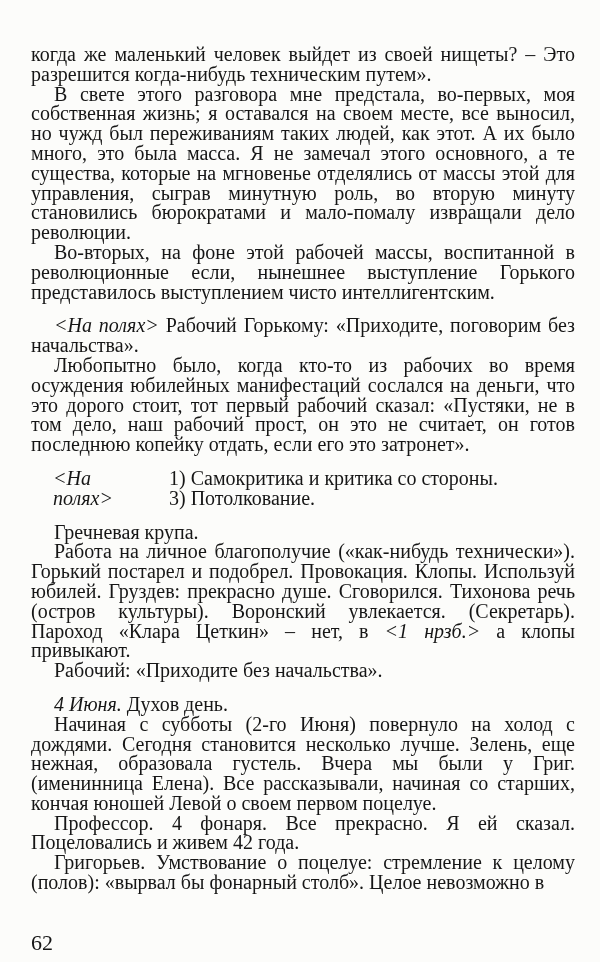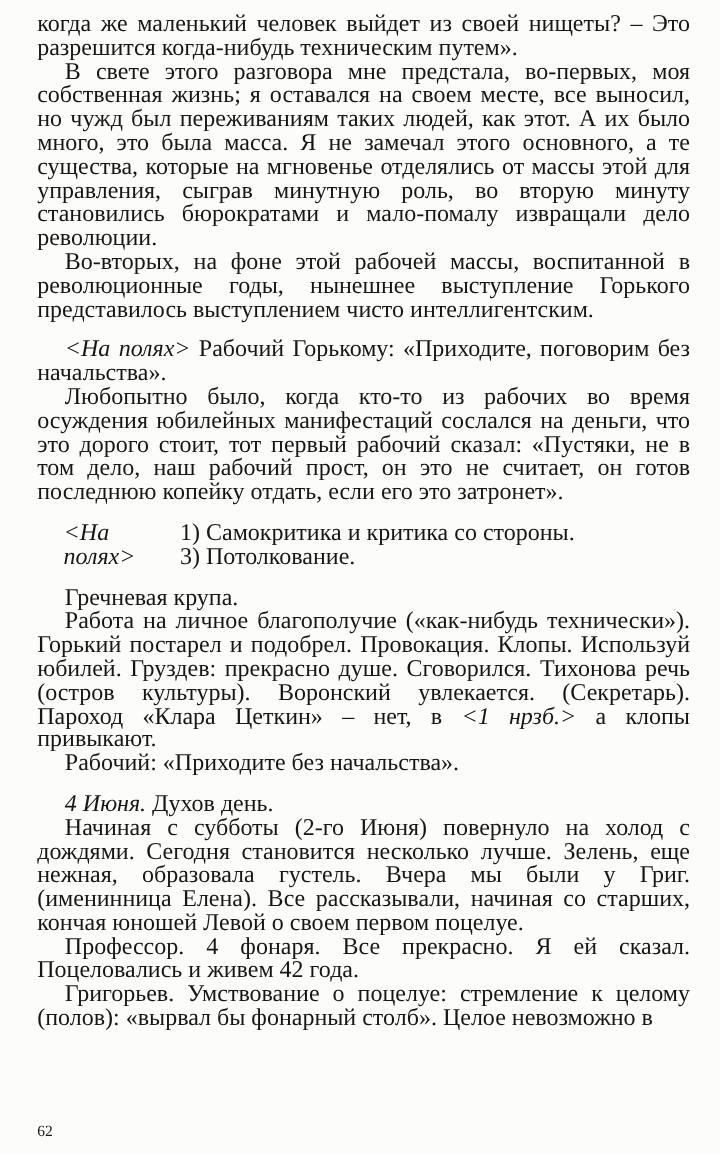--- a/index.html
+++ b/index.html
@@ -5,21 +5,21 @@
   html, body {
     margin: 0;
     padding: 0;
     background: #fcfcfa;
   }
   .page {
     position: relative;
     width: 600px;
     height: 962px;
     box-sizing: border-box;
-    padding: 11px 25px 0 31px;
+    padding: 45px 25px 0 31px;
     overflow: hidden;
     background: #fcfcfa;
     color: #161616;
     font-family: "Liberation Serif", "DejaVu Serif", serif;
     font-size: 20px;
     line-height: 19.8px;
     text-align: justify;
     -webkit-hyphens: auto;
     hyphens: auto;
   }
@@ -31,40 +31,40 @@
   .note-list {
     display: flex;
     margin-top: 14px;
     text-align: left;
   }
   .note-label {
     flex: none;
     width: 97px;
     margin-left: 22px;
   }
-  .note-items { flex: 1; }
+  .note-items { flex: 1; margin-left: 19px; }
   .pagenum {
     position: absolute;
     left: 31px;
     top: 933px;
-    font-size: 13px;
+    font-size: 22px;
     line-height: 20px;
     text-align: left;
   }
 </style>
 </head>
 <body>
 
 <div class="page">
 
   <p class="noindent">когда же маленький человек выйдет из своей нищеты? – Это разрешится когда-нибудь техническим путем».</p>
 
   <p class="indent">В свете этого разговора мне предстала, во-первых, моя собственная жизнь; я оставался на своем месте, все выносил, но чужд был переживаниям таких людей, как этот. А их было много, это была масса. Я не замечал этого основного, а те существа, которые на мгновенье отделялись от массы этой для управления, сыграв минутную роль, во вторую минуту становились бюрократами и мало-помалу извращали дело революции.</p>
 
-  <p class="indent">Во-вторых, на фоне этой рабочей массы, воспитанной в революционные годы, нынешнее выступление Горького представилось выступлением чисто интеллигентским.</p>
+  <p class="indent">Во-вторых, на фоне этой рабочей массы, воспитанной в революционные если, нынешнее выступление Горького представилось выступлением чисто интеллигентским.</p>
 
   <p class="indent gap"><span class="italic">&lt;На полях&gt;</span> <span>Рабочий Горькому: «Приходите, поговорим без начальства».</span></p>
 
   <p class="indent">Любопытно было, когда кто-то из рабочих во время осуждения юбилейных манифестаций сослался на деньги, что это дорого стоит, тот первый рабочий сказал: «Пустяки, не в том дело, наш рабочий прост, он это не считает, он готов последнюю копейку отдать, если его это затронет».</p>
 
   <div class="note-list">
     <span class="note-label italic">&lt;На полях&gt;</span>
     <div class="note-items">
       <div>1) Самокритика и критика со стороны.</div>
       <div>3) Потолкование.</div>

